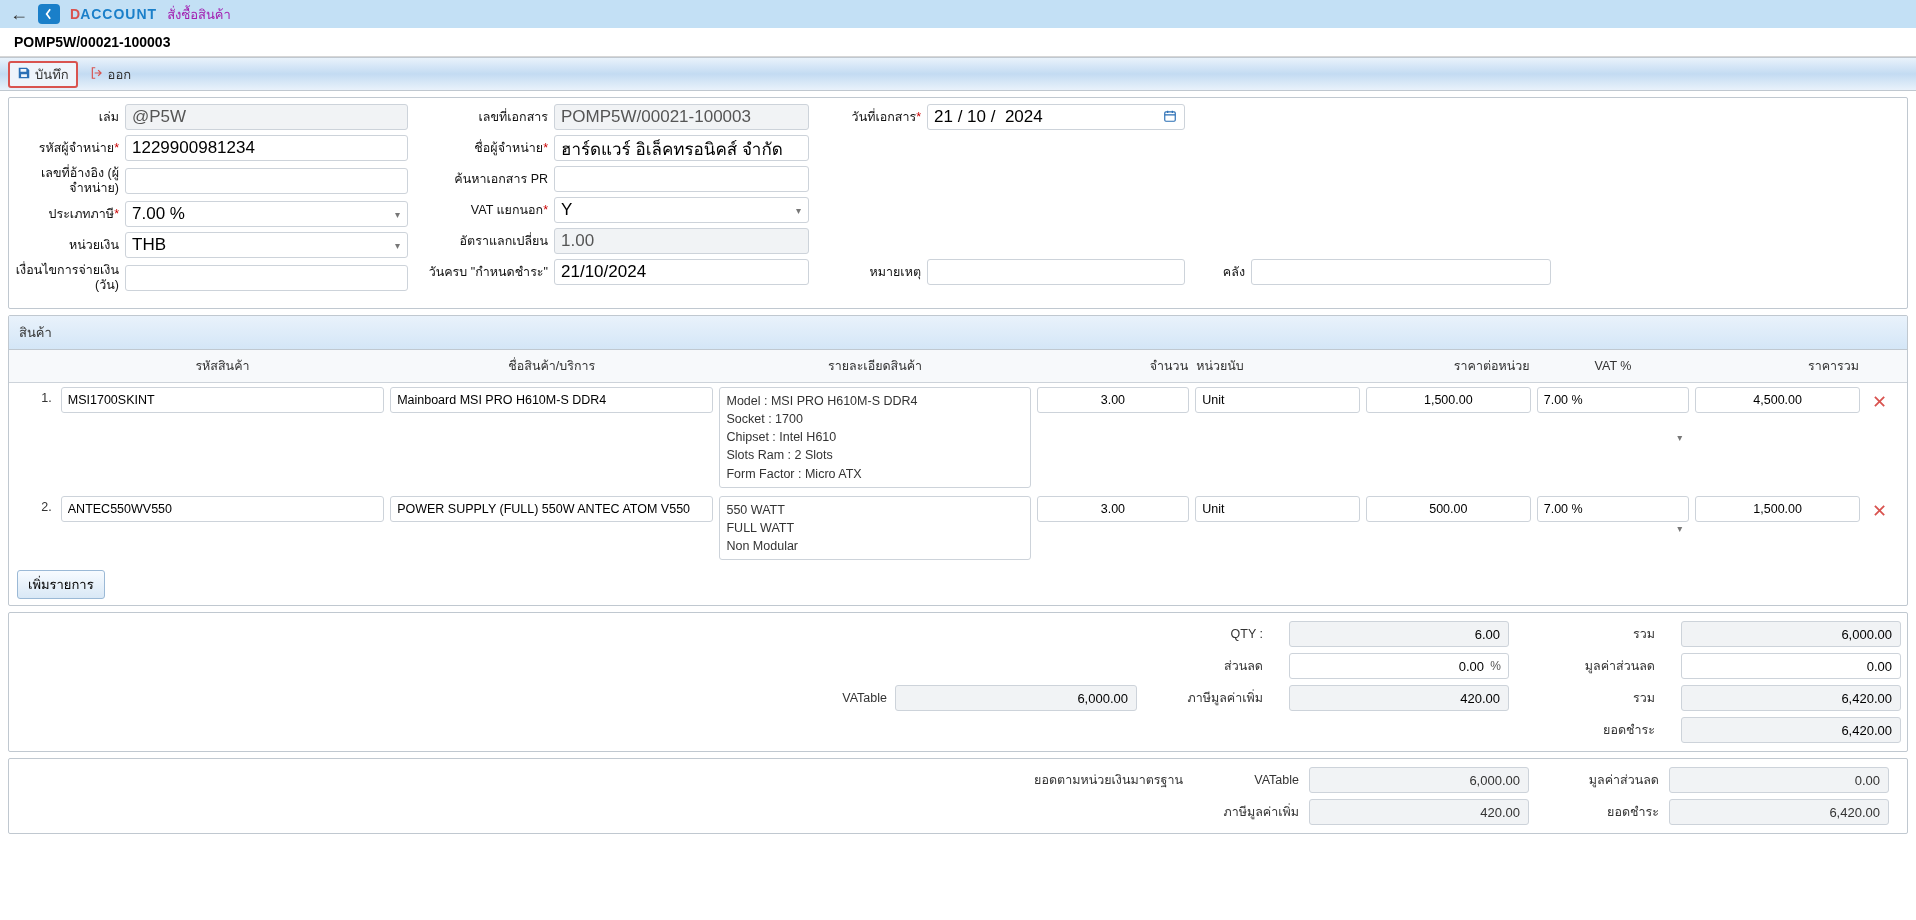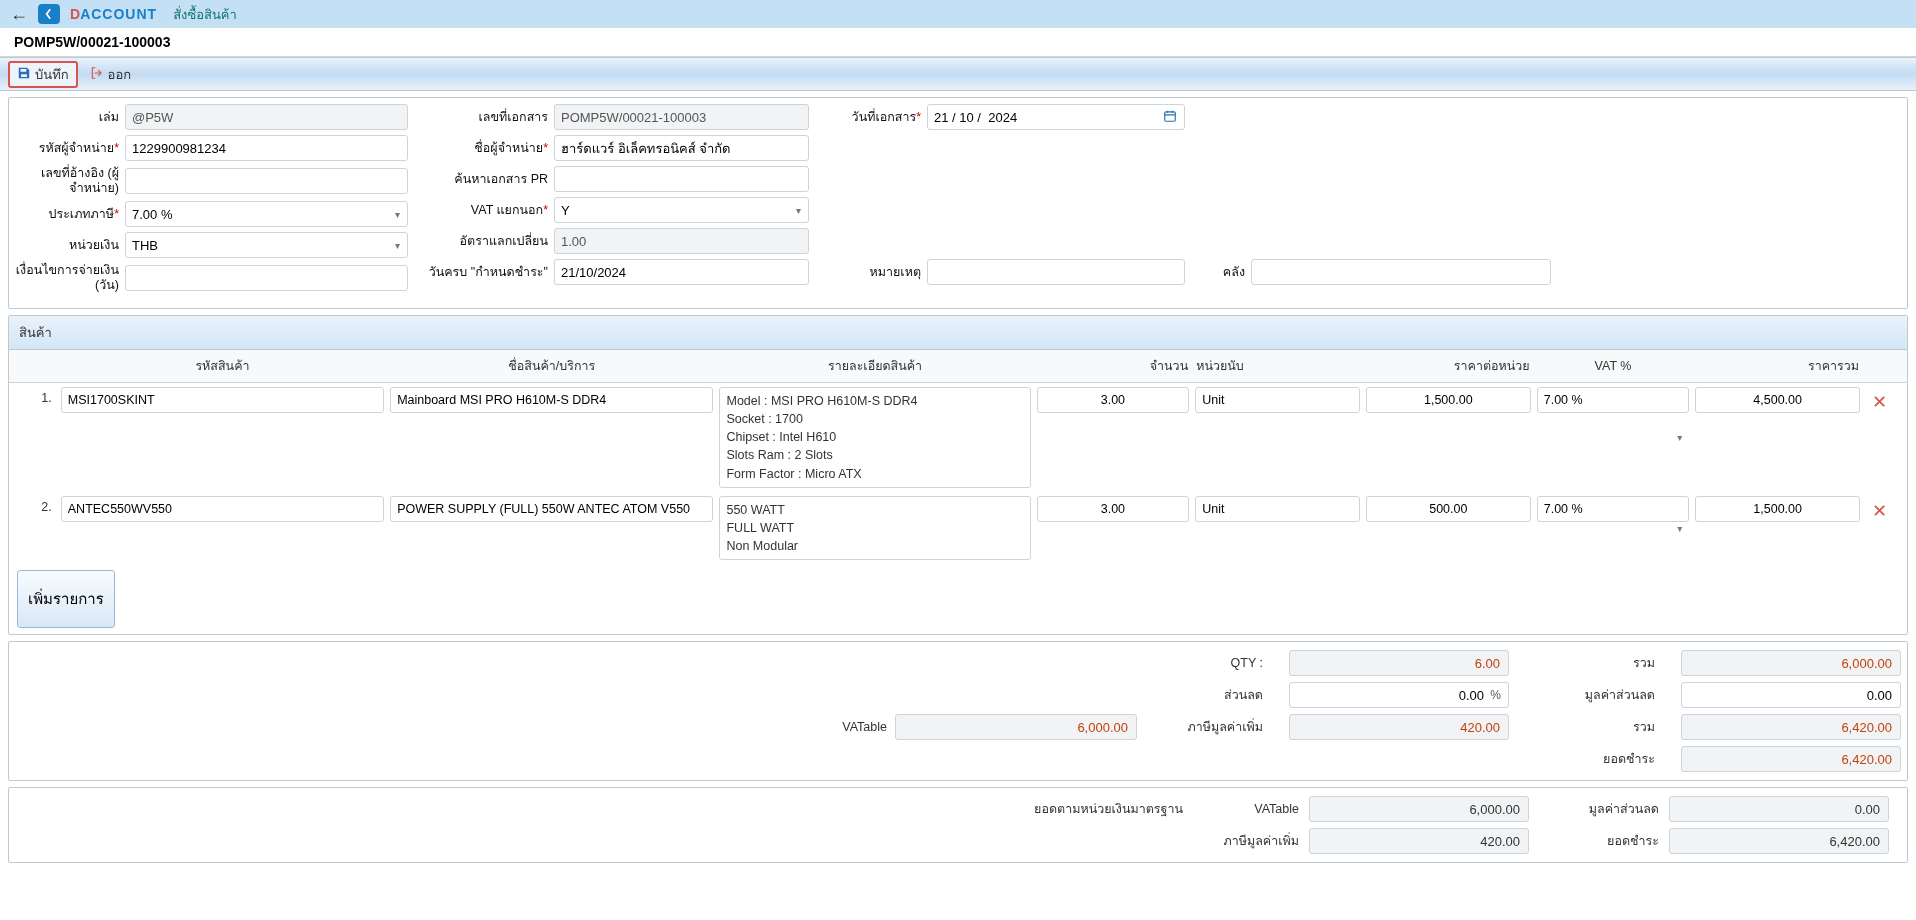--- a/index.html
+++ b/index.html
@@ -4,41 +4,41 @@
 <style>
 * { margin: 0; padding: 0; box-sizing: border-box; }
 body { font-family: Arial, sans-serif; font-size: 13px; color: #333; background: #fff; }
 
 
 .top-bar { background: #c3e0f5; height: 28px; display: flex; align-items: center; padding: 0 10px; gap: 10px; }
 .back-arrow { cursor: pointer; font-size: 18px; color: #333; }
 .logo-box { background: #1a7fc9; width: 22px; height: 20px; border-radius: 4px; display: inline-flex; align-items: center; justify-content: center; color: #fff; font-weight: bold; font-size: 12px; }
 .brand-d { color: #d9534f; font-weight: bold; font-size: 14px;}
 .brand-rest { color: #1a7fc9; font-weight: bold; font-size: 14px; letter-spacing: 1px;}
-.page-title-top { font-size: 13px; color: #0f766e; margin-left: 6px; }
+.page-title-top { font-size: 13px; color: #a21caf; }
 
 
 .breadcrumb-row { padding: 6px 14px; font-weight: bold; font-size: 14px; color: #000; border-bottom: 1px solid #d6d6d6;}
 
 
 .action-bar { background: linear-gradient(#e9f2fb, #c3dbf2, #e9f2fb); border-top: 1px solid #c0c8d0; border-bottom: 1px solid #c0c8d0; height: 30px; display: flex; align-items: center; padding: 16px 8px; gap: 4px; }
 .action-btn { display: inline-flex; align-items: center; gap: 4px; padding: 2px 8px; cursor: pointer; border-radius: 3px;}
 .save-highlight { border: 2px solid #d9534f; padding: 1px 7px; background:#eef4fb;}
 .save-icon svg { width: 14px; height: 14px; }
 .exit-icon svg { width: 14px; height: 14px; }
 
 
 .form-panel { border: 1px solid #c0c8d0; margin: 6px 8px; padding: 6px 4px 10px 4px; border-radius: 2px;}
 .col { width: 395px; }
 .colw { width: 360px; }
 .fcell { display: flex; align-items: center; margin-bottom: 5px; }
 .fcell .lbl { width: 112px; text-align: right; font-size: 12.5px; padding-right: 6px; color:#111;}
 .fcell .lbl.lg { width: 140px;}
 .fcell .req { color: #c00; }
-.fcell input { border: 1px solid #cdd3da; border-radius: 3px; height: 26px; padding: 0 6px; font-size: 13px; flex: 1; background:#fff;}
+.fcell input { border: 1px solid #cdd3da; border-radius: 3px; height: 26px; padding: 0 6px; font-size: 17px; flex: 1; background:#fff;}
 .fcell input.ro { background: #f1f3f5; color: #555; }
 .fcell .sw { position: relative; flex:1;}
 .fcell .sw input { width: 100%; }
 .caret { position: absolute; right: 8px; top: 50%; transform: translateY(-50%); font-size: 10px; color: #777; pointer-events:none;}
 
 .cols-wrap { display: flex; gap: 6px; }
 
 
 .items-panel { border: 1px solid #c0c8d0; margin: 0 8px 6px 8px; border-radius: 2px; overflow: hidden;}
 .items-header { background: linear-gradient(#e9f2fb, #d4e6f7); padding: 6px 10px; font-size: 13px; border-bottom: 1px solid #c0c8d0;}
@@ -46,28 +46,28 @@
 .tbl thead th { text-align: center; font-weight: normal; font-size: 12.5px; padding: 6px 4px; border-bottom: 1px solid #cdd3da; background: #f7f9fb;}
 .tbl td { padding: 4px 3px; vertical-align: top; font-size: 12.5px;}
 .tbl input, .tbl .cellbox { border: 1px solid #cdd3da; border-radius: 3px; min-height: 26px; padding: 4px 6px; font-size: 12.5px; width: 100%; background: #fff;}
 .tbl .num { text-align: center; }
 .tbl .rn { text-align: right; padding-right: 6px; padding-top: 8px;}
 .tbl .detail-box { line-height: 1.45; white-space: pre-line;}
 .del-x { color: #d9534f; font-size: 18px; cursor: pointer; display: inline-block; padding: 4px 6px;}
 .tbl .selcell { position: relative; }
 .tbl .selcell .caret { right: 10px;}
 
-.add-row-btn { background: linear-gradient(#f7fbff,#d9e8f6); border: 1px solid #9bb9d6; border-radius: 3px; padding: 16px 10px; font-size: 15px; cursor: pointer; margin: 6px 8px;}
+.add-row-btn { background: linear-gradient(#f7fbff,#d9e8f6); border: 1px solid #9bb9d6; border-radius: 3px; padding: 3px 10px; font-size: 13px; cursor: pointer; margin: 6px 8px;}
 
 
 .totals-panel { border: 1px solid #c0c8d0; margin: 0 8px 6px 8px; padding: 8px 6px; border-radius: 2px;}
 .totals-grid { display: grid; grid-template-columns: 1fr 330px 100px 220px 120px 220px; gap: 6px 26px; align-items: center;}
 .totals-grid .tl { text-align: right; font-size: 12.5px;}
 .totals-grid input { border: 1px solid #cdd3da; border-radius: 3px; height: 26px; padding: 0 8px; font-size: 13px; width: 100%; text-align: right;}
-.totals-grid input.ro { background: #f1f3f5; color: #c2410c;}
+.totals-grid input.ro { background: #f1f3f5; color: #000000;}
 .pct-wrap { position: relative;}
 .pct-wrap .pct { position: absolute; right: 8px; top: 50%; transform: translateY(-50%); font-size: 12px; color:#555;}
 
 .std-panel { border: 1px solid #c0c8d0; margin: 0 8px 10px 8px; padding: 8px 18px; border-radius: 2px;}
 .std-grid { display: grid; grid-template-columns: 1fr 100px 220px 120px 220px; gap: 6px 10px; align-items: center;}
 .std-grid .tl { text-align: right; font-size: 12.5px;}
 .std-grid input { border: 1px solid #cdd3da; border-radius: 3px; height: 26px; padding: 0 8px; font-size: 13px; width: 100%; text-align: right;}
 .std-grid input.ro { background: #f1f3f5; color: #333;}
 .std-title { text-align: right; font-size: 12.5px; padding-right: 6px;}
 </style>

